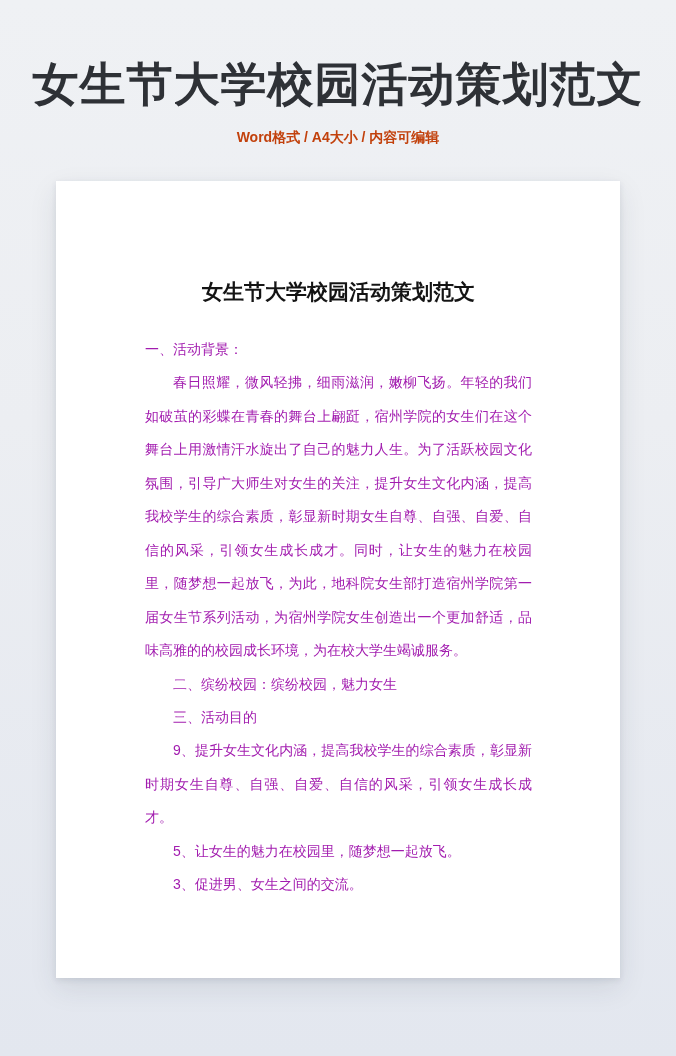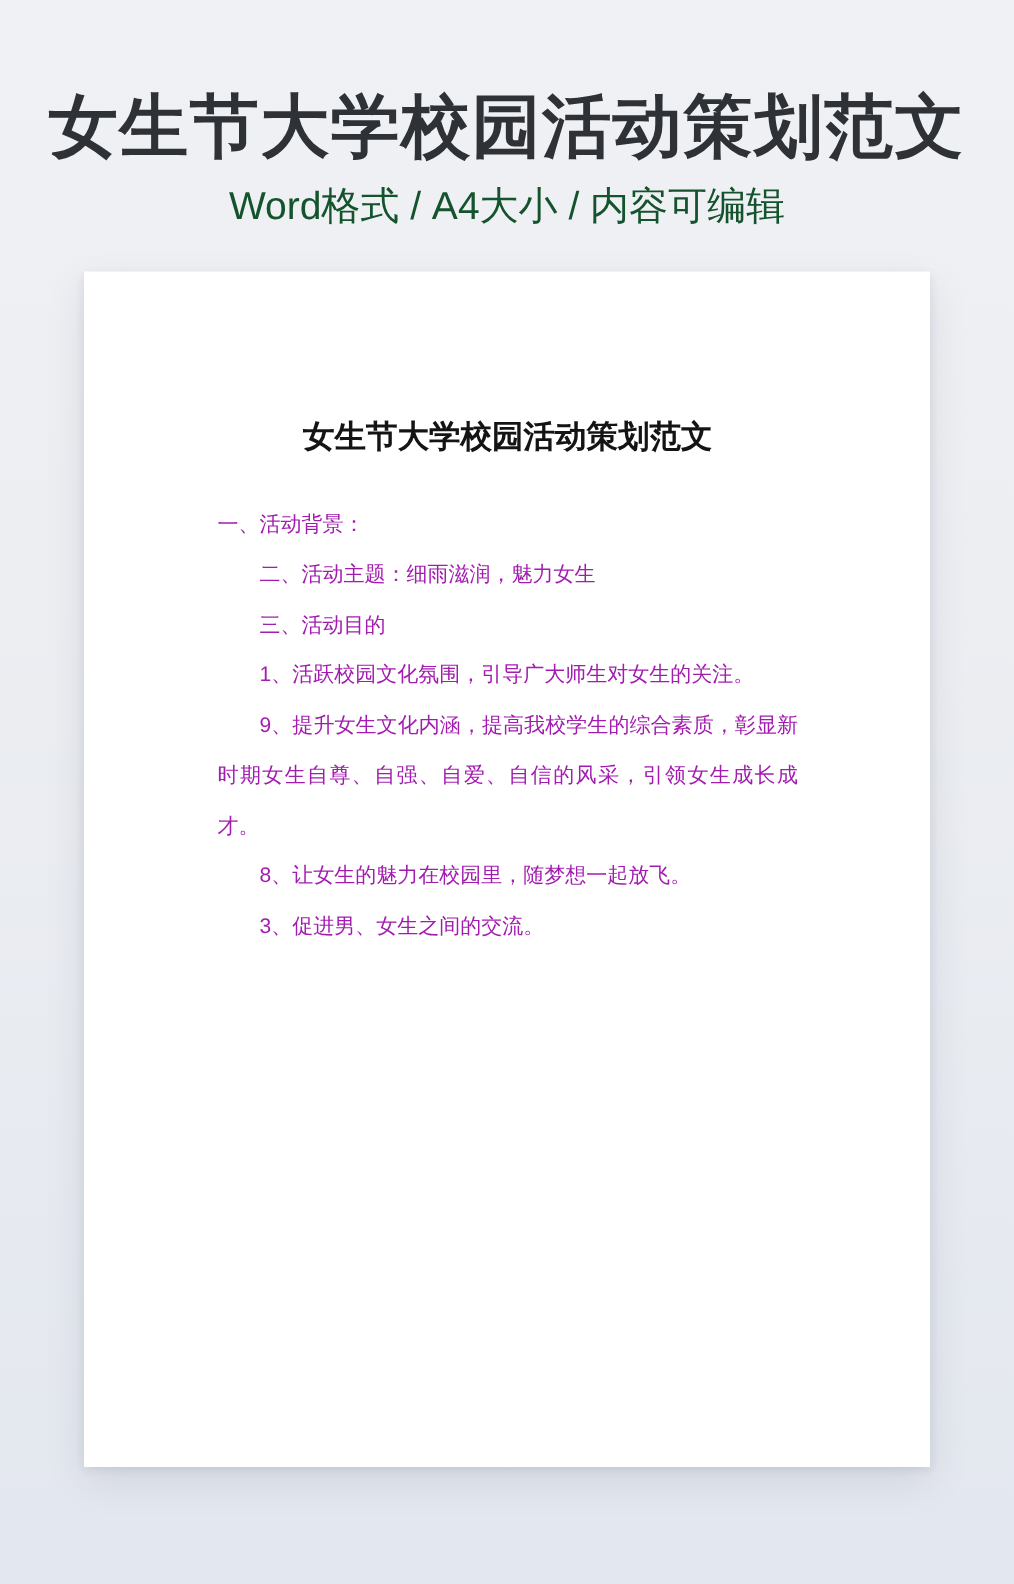--- a/index.html
+++ b/index.html
@@ -20,24 +20,24 @@
   .header-title {
     margin: 0;
     font-size: 46px;
     line-height: 56px;
     font-weight: 800;
     letter-spacing: 1px;
     color: #2e3136;
   }
   .header-subtitle {
     margin: 11px 0 0 0;
-    font-size: 26px;
+    font-size: 14px;
     line-height: 28px;
-    font-weight: 400;
-    color: #14532d;
+    font-weight: 700;
+    color: #c2410c;
   }
   .page {
     box-sizing: border-box;
     width: 564px;
     height: 797px;
     margin: 30px auto 74px auto;
     background: #ffffff;
     box-shadow: 0 2px 6px rgba(40,50,70,0.10), 0 10px 26px rgba(40,50,70,0.10);
     padding: 97px 88px 0 89px;
     overflow: hidden;
@@ -70,20 +70,20 @@
 
 <div class="header">
   <h1 class="header-title">女生节大学校园活动策划范文</h1>
   <p class="header-subtitle">Word格式 / A4大小 / 内容可编辑</p>
 </div>
 
 <div class="page">
   <h2 class="doc-title">女生节大学校园活动策划范文</h2>
   <div class="doc-body">
       <p class="doc-paragraph">一、活动背景：</p>
-      <p class="doc-paragraph indent">二、活动主题：细雨滋润，魅力女生</p>
+      <p class="doc-paragraph indent">春日照耀，微风轻拂，细雨滋润，嫩柳飞扬。年轻的我们如破茧的彩蝶在青春的舞台上翩跹，宿州学院的女生们在这个舞台上用激情汗水旋出了自己的魅力人生。为了活跃校园文化氛围，引导广大师生对女生的关注，提升女生文化内涵，提高我校学生的综合素质，彰显新时期女生自尊、自强、自爱、自信的风采，引领女生成长成才。同时，让女生的魅力在校园里，随梦想一起放飞，为此，地科院女生部打造宿州学院第一届女生节系列活动，为宿州学院女生创造出一个更加舒适，品味高雅的的校园成长环境，为在校大学生竭诚服务。</p>
+      <p class="doc-paragraph indent">二、缤纷校园：缤纷校园，魅力女生</p>
       <p class="doc-paragraph indent">三、活动目的</p>
-      <p class="doc-paragraph indent">1、活跃校园文化氛围，引导广大师生对女生的关注。</p>
       <p class="doc-paragraph indent">9、提升女生文化内涵，提高我校学生的综合素质，彰显新时期女生自尊、自强、自爱、自信的风采，引领女生成长成才。</p>
-      <p class="doc-paragraph indent">8、让女生的魅力在校园里，随梦想一起放飞。</p>
+      <p class="doc-paragraph indent">5、让女生的魅力在校园里，随梦想一起放飞。</p>
       <p class="doc-paragraph indent">3、促进男、女生之间的交流。</p>
     </div>
 </div>
 
 </body></html>

